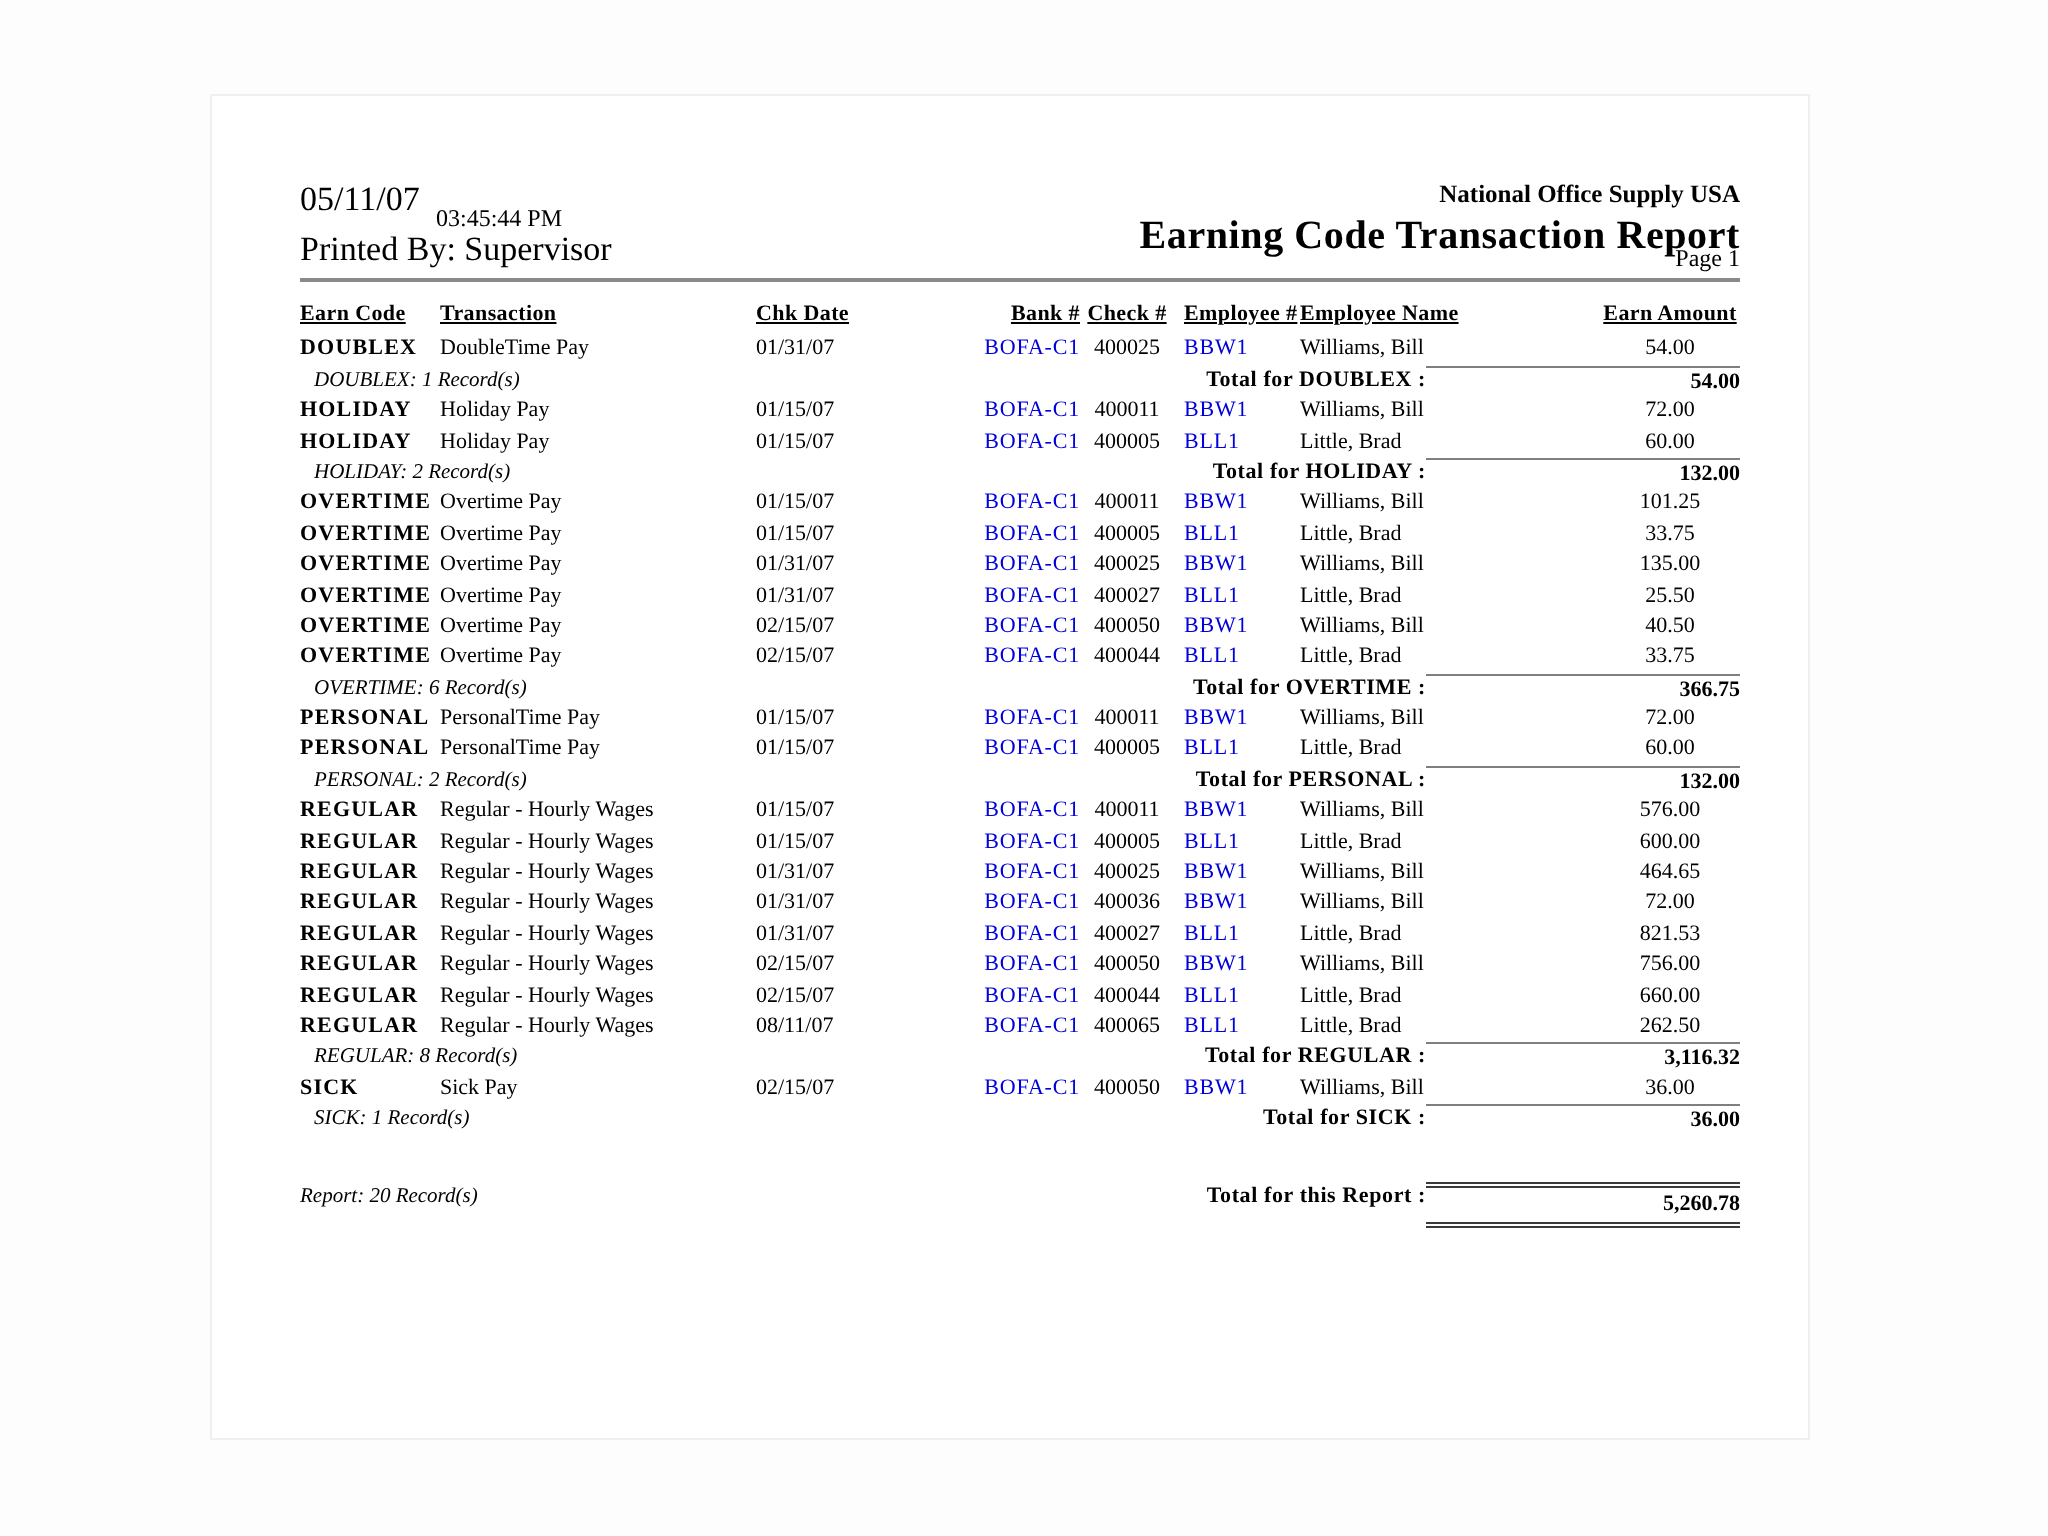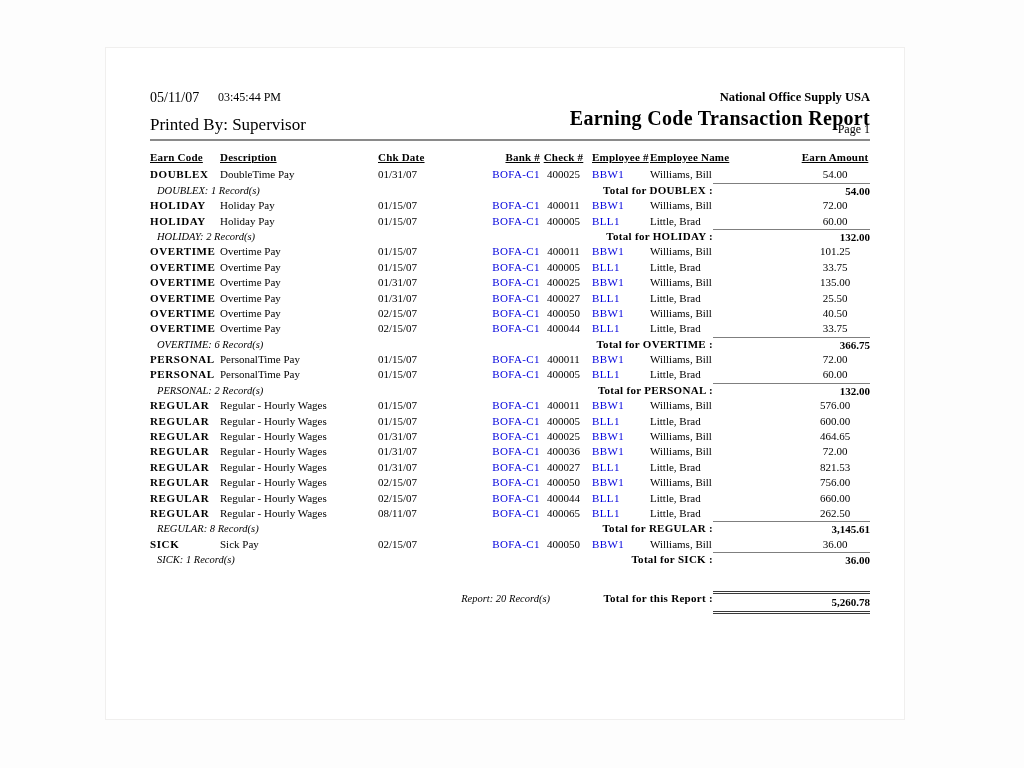--- a/index.html
+++ b/index.html
@@ -9,22 +9,22 @@
     font-family:"Liberation Serif", serif;
     color:#000;overflow:hidden;
   }
   .page{
     position:absolute;left:105px;top:47px;width:800px;height:673px;
     background:#ffffff;border:1px solid #f0efee;box-sizing:border-box;
   }
   .inner{position:absolute;left:44px;top:42px;width:720px;}
   
   .report-header{position:relative;height:49px;}
-  .hdr-date{position:absolute;left:0;top:0;font-size:14px;}
-  .hdr-time{position:absolute;left:68px;top:0;font-size:12px;}
+  .hdr-date{position:absolute;left:0;top:0;font-size:17px;}
+  .hdr-time{position:absolute;left:68px;top:12px;font-size:12px;}
   .hdr-company{position:absolute;left:0;top:0;width:100%;text-align:right;font-weight:bold;font-size:12.5px;}
   .hdr-page{position:absolute;right:0;top:0;font-size:12px;margin-top:32px;}
   .hdr-printedby{position:absolute;left:0;top:25px;font-size:17px;}
   .hdr-title{position:absolute;left:0;top:17px;width:100%;text-align:right;font-weight:bold;font-size:20px;letter-spacing:0.3px;}
   .header-rule{border-top:2px solid #8a8a8a;height:0;margin-bottom:9px;}
   
   .trow{display:flex;height:15.4px;line-height:15.4px;font-size:11px;white-space:nowrap;}
   .c1{width:70px;font-weight:bold;letter-spacing:0.6px;}
   .c2{width:158px;}
   .c3{width:71px;}
@@ -35,21 +35,21 @@
   .c8{flex:1;text-align:center;}
   .col-headers .hcell{color:#000;font-weight:bold;letter-spacing:0.2px;text-decoration:underline;}
   .col-headers{margin-bottom:2px;}
   
   .summary{display:flex;height:15.4px;line-height:15.4px;font-size:11px;white-space:nowrap;}
   .record-label{width:400px;font-style:italic;font-size:10.5px;padding-left:7px;box-sizing:border-box;}
   .total-label{width:163px;text-align:right;font-weight:bold;letter-spacing:0.3px;}
   .total-amount{flex:1;text-align:right;font-weight:bold;border-top:1px solid #7f7f7f;}
   
   .report-total{margin-top:23px;height:auto;}
-  .report-total .record-label{padding-left:0;text-align:right;}
+  .report-total .record-label{padding-left:0;}
   .report-total .total-amount{
     border-top:3px double #3a3a3a;border-bottom:3px double #3a3a3a;
     height:17px;line-height:16px;
   }
 </style>
 </head>
 <body>
 
 <div class="page">
   <div class="inner">
@@ -60,21 +60,21 @@
       <div class="hdr-company">National Office Supply USA</div>
       <div class="hdr-page">Page 1</div>
       <div class="hdr-printedby">Printed By: Supervisor</div>
       <div class="hdr-title">Earning Code Transaction Report</div>
     </div>
 
     <div class="header-rule"></div>
 
     <div class="trow col-headers">
       <span class="c1 hcell">Earn Code</span>
-      <span class="c2 hcell">Description</span>
+      <span class="c2 hcell">Transaction</span>
       <span class="c3 hcell">Chk Date</span>
       <span class="c4 hcell">Bank #</span>
       <span class="c5 hcell">Check #</span>
       <span class="c6 hcell">Employee #</span>
       <span class="c7 hcell">Employee Name</span>
       <span class="c8 hcell">Earn Amount</span>
     </div>
 
     <div id="table-body">
   <div class="section">
@@ -320,21 +320,21 @@
     <span class="c4">BOFA-C1</span>
     <span class="c5">400065</span>
     <span class="c6">BLL1</span>
     <span class="c7">Little, Brad</span>
     <span class="c8">262.50</span>
   </div>
 </div>
     <div class="summary">
       <span class="record-label">REGULAR: 8 Record(s)</span>
       <span class="total-label">Total for REGULAR :</span>
-      <span class="total-amount">3,145.61</span>
+      <span class="total-amount">3,116.32</span>
     </div>
   </div>
 
   <div class="section">
     <div class="rows">
   <div class="trow">
     <span class="c1">SICK</span>
     <span class="c2">Sick Pay</span>
     <span class="c3">02/15/07</span>
     <span class="c4">BOFA-C1</span>

